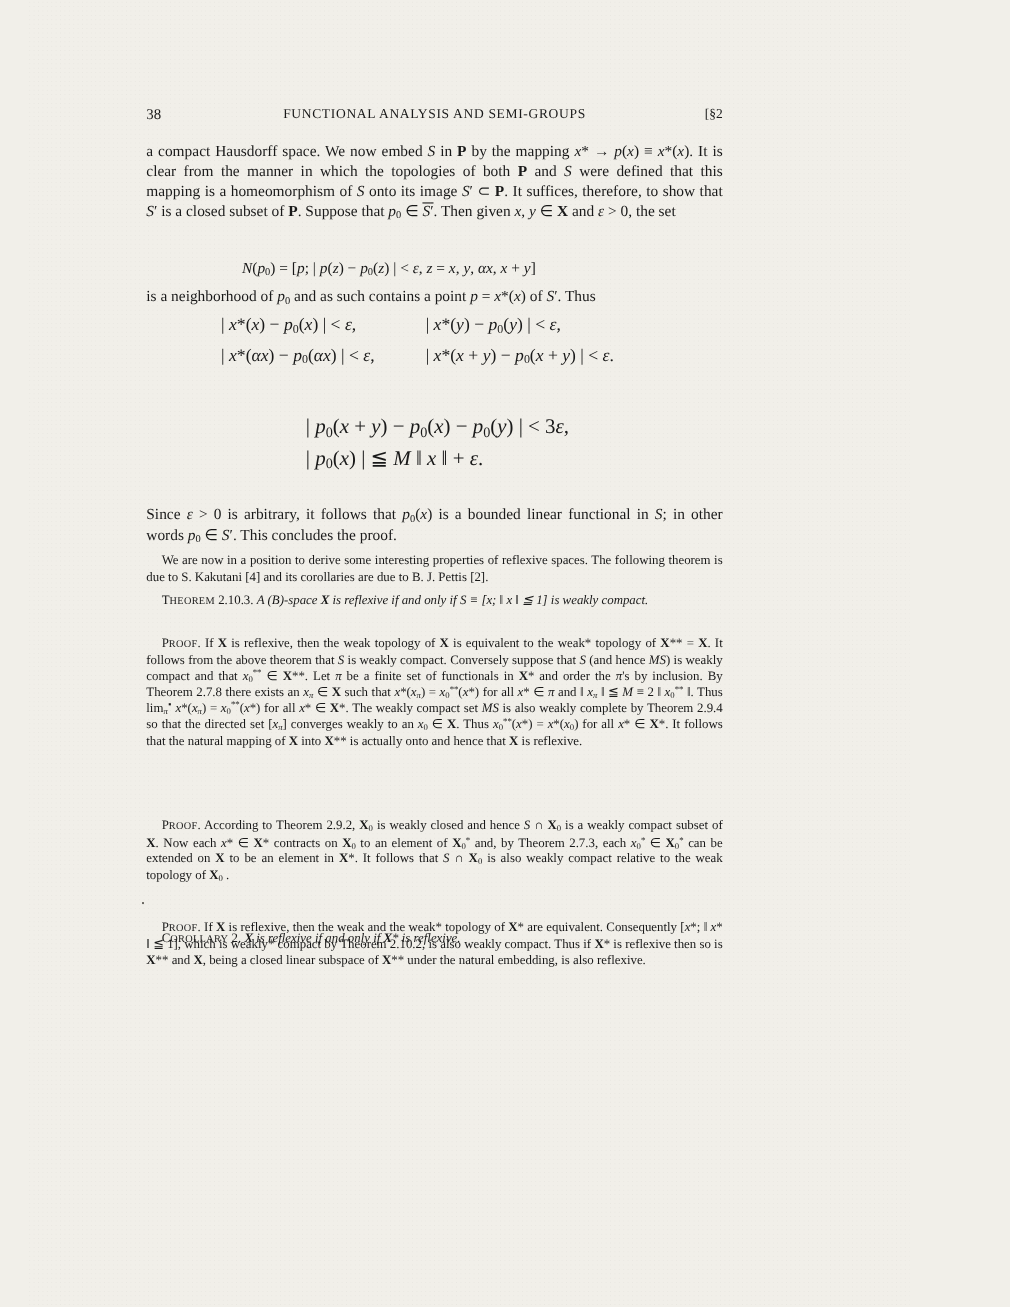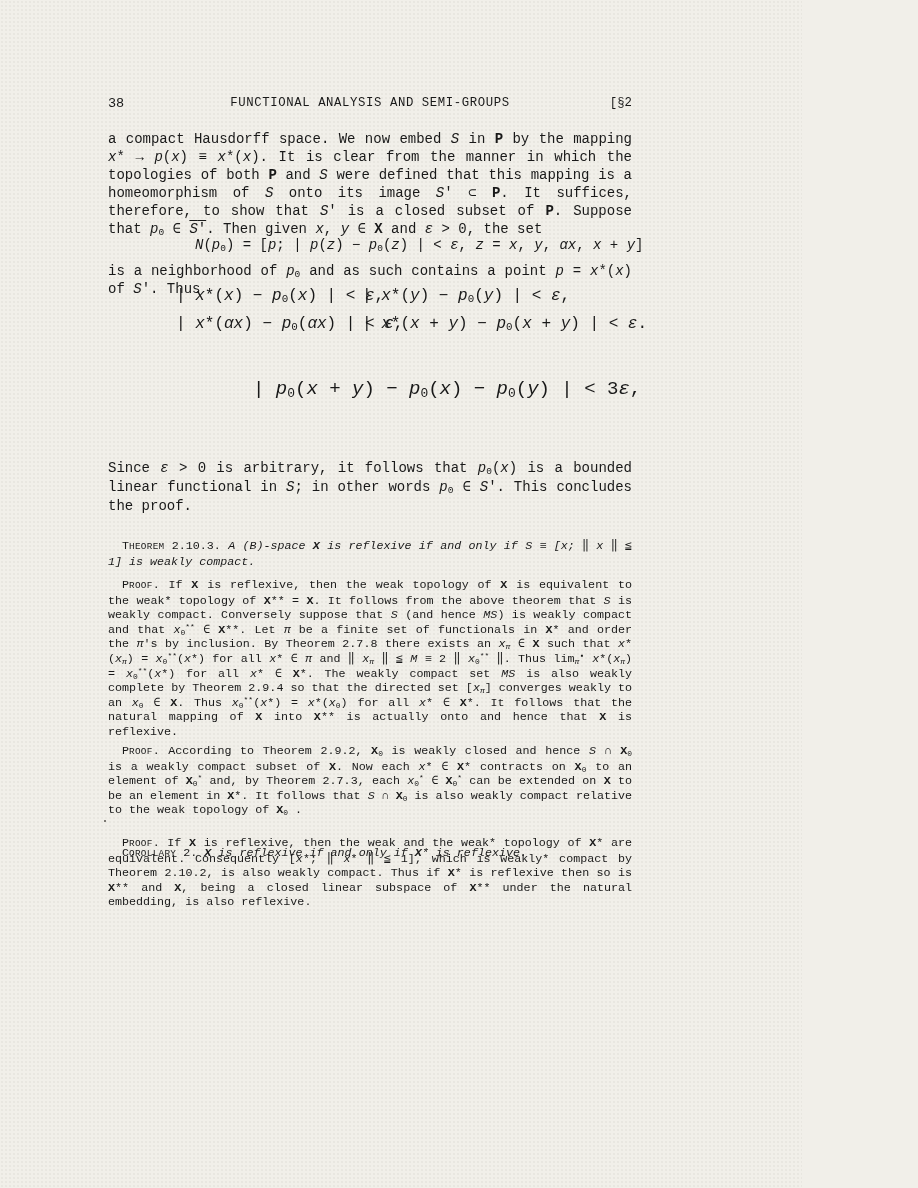--- a/index.html
+++ b/index.html
@@ -4,22 +4,23 @@
 <style>
   html,body{margin:0;padding:0;}
   body{background:#f1efe9;}
   .page{
     position:relative;
     width:802px;height:1188px;
     background-color:#f1efe9;
     background-image:radial-gradient(#e8e6e0 0.7px, rgba(0,0,0,0) 0.8px);
     background-size:4px 4px;
     color:#191919;
-    font-family:Liberation Mono, monospace;
+    font-family:Liberation Serif, serif;
     overflow:hidden;
+    margin-left:25px;
   }
   .blk{position:absolute;left:108px;width:524px;}
   .lg{font-size:14px;line-height:18px;text-align:justify;}
   .lg19{font-size:14px;line-height:19px;text-align:justify;}
   .sm{font-size:11.7px;line-height:14.6px;text-align:justify;text-indent:14px;}
   .eq{font-size:14px;white-space:nowrap;width:auto;}
   .eqrow{position:relative;height:27.5px;font-size:16px;white-space:nowrap;}
   .eqrow .c2{position:absolute;left:186px;top:0;}
   .eqstack div{height:27.3px;font-size:19px;white-space:nowrap;}
   .header{position:absolute;top:96px;left:108px;width:524px;height:18px;font-size:12.3px;}
@@ -58,24 +59,26 @@
     </div>
     <div class="eqrow">
       <span class="c1">| <i>x</i>*(<i>αx</i>) − <i>p</i><sub>0</sub>(<i>αx</i>) | &lt; <i>ε</i>,</span>
       <span class="c2">| <i>x</i>*(<i>x</i> + <i>y</i>) − <i>p</i><sub>0</sub>(<i>x</i> + <i>y</i>) | &lt; <i>ε</i>.</span>
     </div>
   </div>
 
 
   <div class="blk eqstack" style="top:378px;left:253px;width:360px;">
     <div>| <i>p</i><sub>0</sub>(<i>x</i> + <i>y</i>) − <i>p</i><sub>0</sub>(<i>x</i>) − <i>p</i><sub>0</sub>(<i>y</i>) | &lt; 3<i>ε</i>,</div>
+    <div>| <i>p</i><sub>0</sub>(<i>x</i>) | ≦ <i>M</i> ‖ <i>x</i> ‖ + <i>ε</i>.</div>
   </div>
 
   <div class="blk lg19" style="top:459px;">Since <i>ε</i> &gt; 0 is arbitrary, it follows that <i>p</i><sub>0</sub>(<i>x</i>) is a bounded linear functional in <i>S</i>; in other words <i>p</i><sub>0</sub> ∈ <i>S</i>′. This concludes the proof.</div>
 
+  <div class="blk sm" style="top:503px;">We are now in a position to derive some interesting properties of reflexive spaces. The following theorem is due to S. Kakutani [4] and its corollaries are due to B. J. Pettis [2].</div>
 
   <div class="blk sm" style="top:539px;">T<span class="sc2">HEOREM</span> 2.10.3. <i>A (B)-space <b>X</b> is reflexive if and only if S ≡ [x; ‖ x ‖ ≦ 1] is weakly compact.</i></div>
 
   <div class="blk sm" style="top:578px;">P<span class="sc2">ROOF</span>. If <b>X</b> is reflexive, then the weak topology of <b>X</b> is equivalent to the weak* topology of <b>X</b>** = <b>X</b>. It follows from the above theorem that <i>S</i> is weakly compact. Conversely suppose that <i>S</i> (and hence <i>MS</i>) is weakly compact and that <i>x</i><sub>0</sub><sup>**</sup> ∈ <b>X</b>**. Let <i>π</i> be a finite set of functionals in <b>X</b>* and order the <i>π</i>'s by inclusion. By Theorem 2.7.8 there exists an <i>x</i><sub><i>π</i></sub> ∈ <b>X</b> such that <i>x</i>*(<i>x</i><sub><i>π</i></sub>) = <i>x</i><sub>0</sub><sup>**</sup>(<i>x</i>*) for all <i>x</i>* ∈ <i>π</i> and ‖ <i>x</i><sub><i>π</i></sub> ‖ ≦ <i>M</i> ≡ 2 ‖ <i>x</i><sub>0</sub><sup>**</sup> ‖. Thus lim<sub><i>π</i></sub><sup>▪</sup> <i>x</i>*(<i>x</i><sub><i>π</i></sub>) = <i>x</i><sub>0</sub><sup>**</sup>(<i>x</i>*) for all <i>x</i>* ∈ <b>X</b>*. The weakly compact set <i>MS</i> is also weakly complete by Theorem 2.9.4 so that the directed set [<i>x</i><sub><i>π</i></sub>] converges weakly to an <i>x</i><sub>0</sub> ∈ <b>X</b>. Thus <i>x</i><sub>0</sub><sup>**</sup>(<i>x</i>*) = <i>x</i>*(<i>x</i><sub>0</sub>) for all <i>x</i>* ∈ <b>X</b>*. It follows that the natural mapping of <b>X</b> into <b>X</b>** is actually onto and hence that <b>X</b> is reflexive.</div>
 
 
   <div class="blk sm" style="top:744px;">P<span class="sc2">ROOF</span>. According to Theorem 2.9.2, <b>X</b><sub>0</sub> is weakly closed and hence <i>S</i> ∩ <b>X</b><sub>0</sub> is a weakly compact subset of <b>X</b>. Now each <i>x</i>* ∈ <b>X</b>* contracts on <b>X</b><sub>0</sub> to an element of <b>X</b><sub>0</sub><sup>*</sup> and, by Theorem 2.7.3, each <i>x</i><sub>0</sub><sup>*</sup> ∈ <b>X</b><sub>0</sub><sup>*</sup> can be extended on <b>X</b> to be an element in <b>X</b>*. It follows that <i>S</i> ∩ <b>X</b><sub>0</sub> is also weakly compact relative to the weak topology of <b>X</b><sub>0</sub> .</div>
 
   <div class="blk sm" style="top:846px;">C<span class="sc2">OROLLARY</span> 2. <i><b>X</b> is reflexive if and only if <b>X</b>* is reflexive.</i></div>
 

